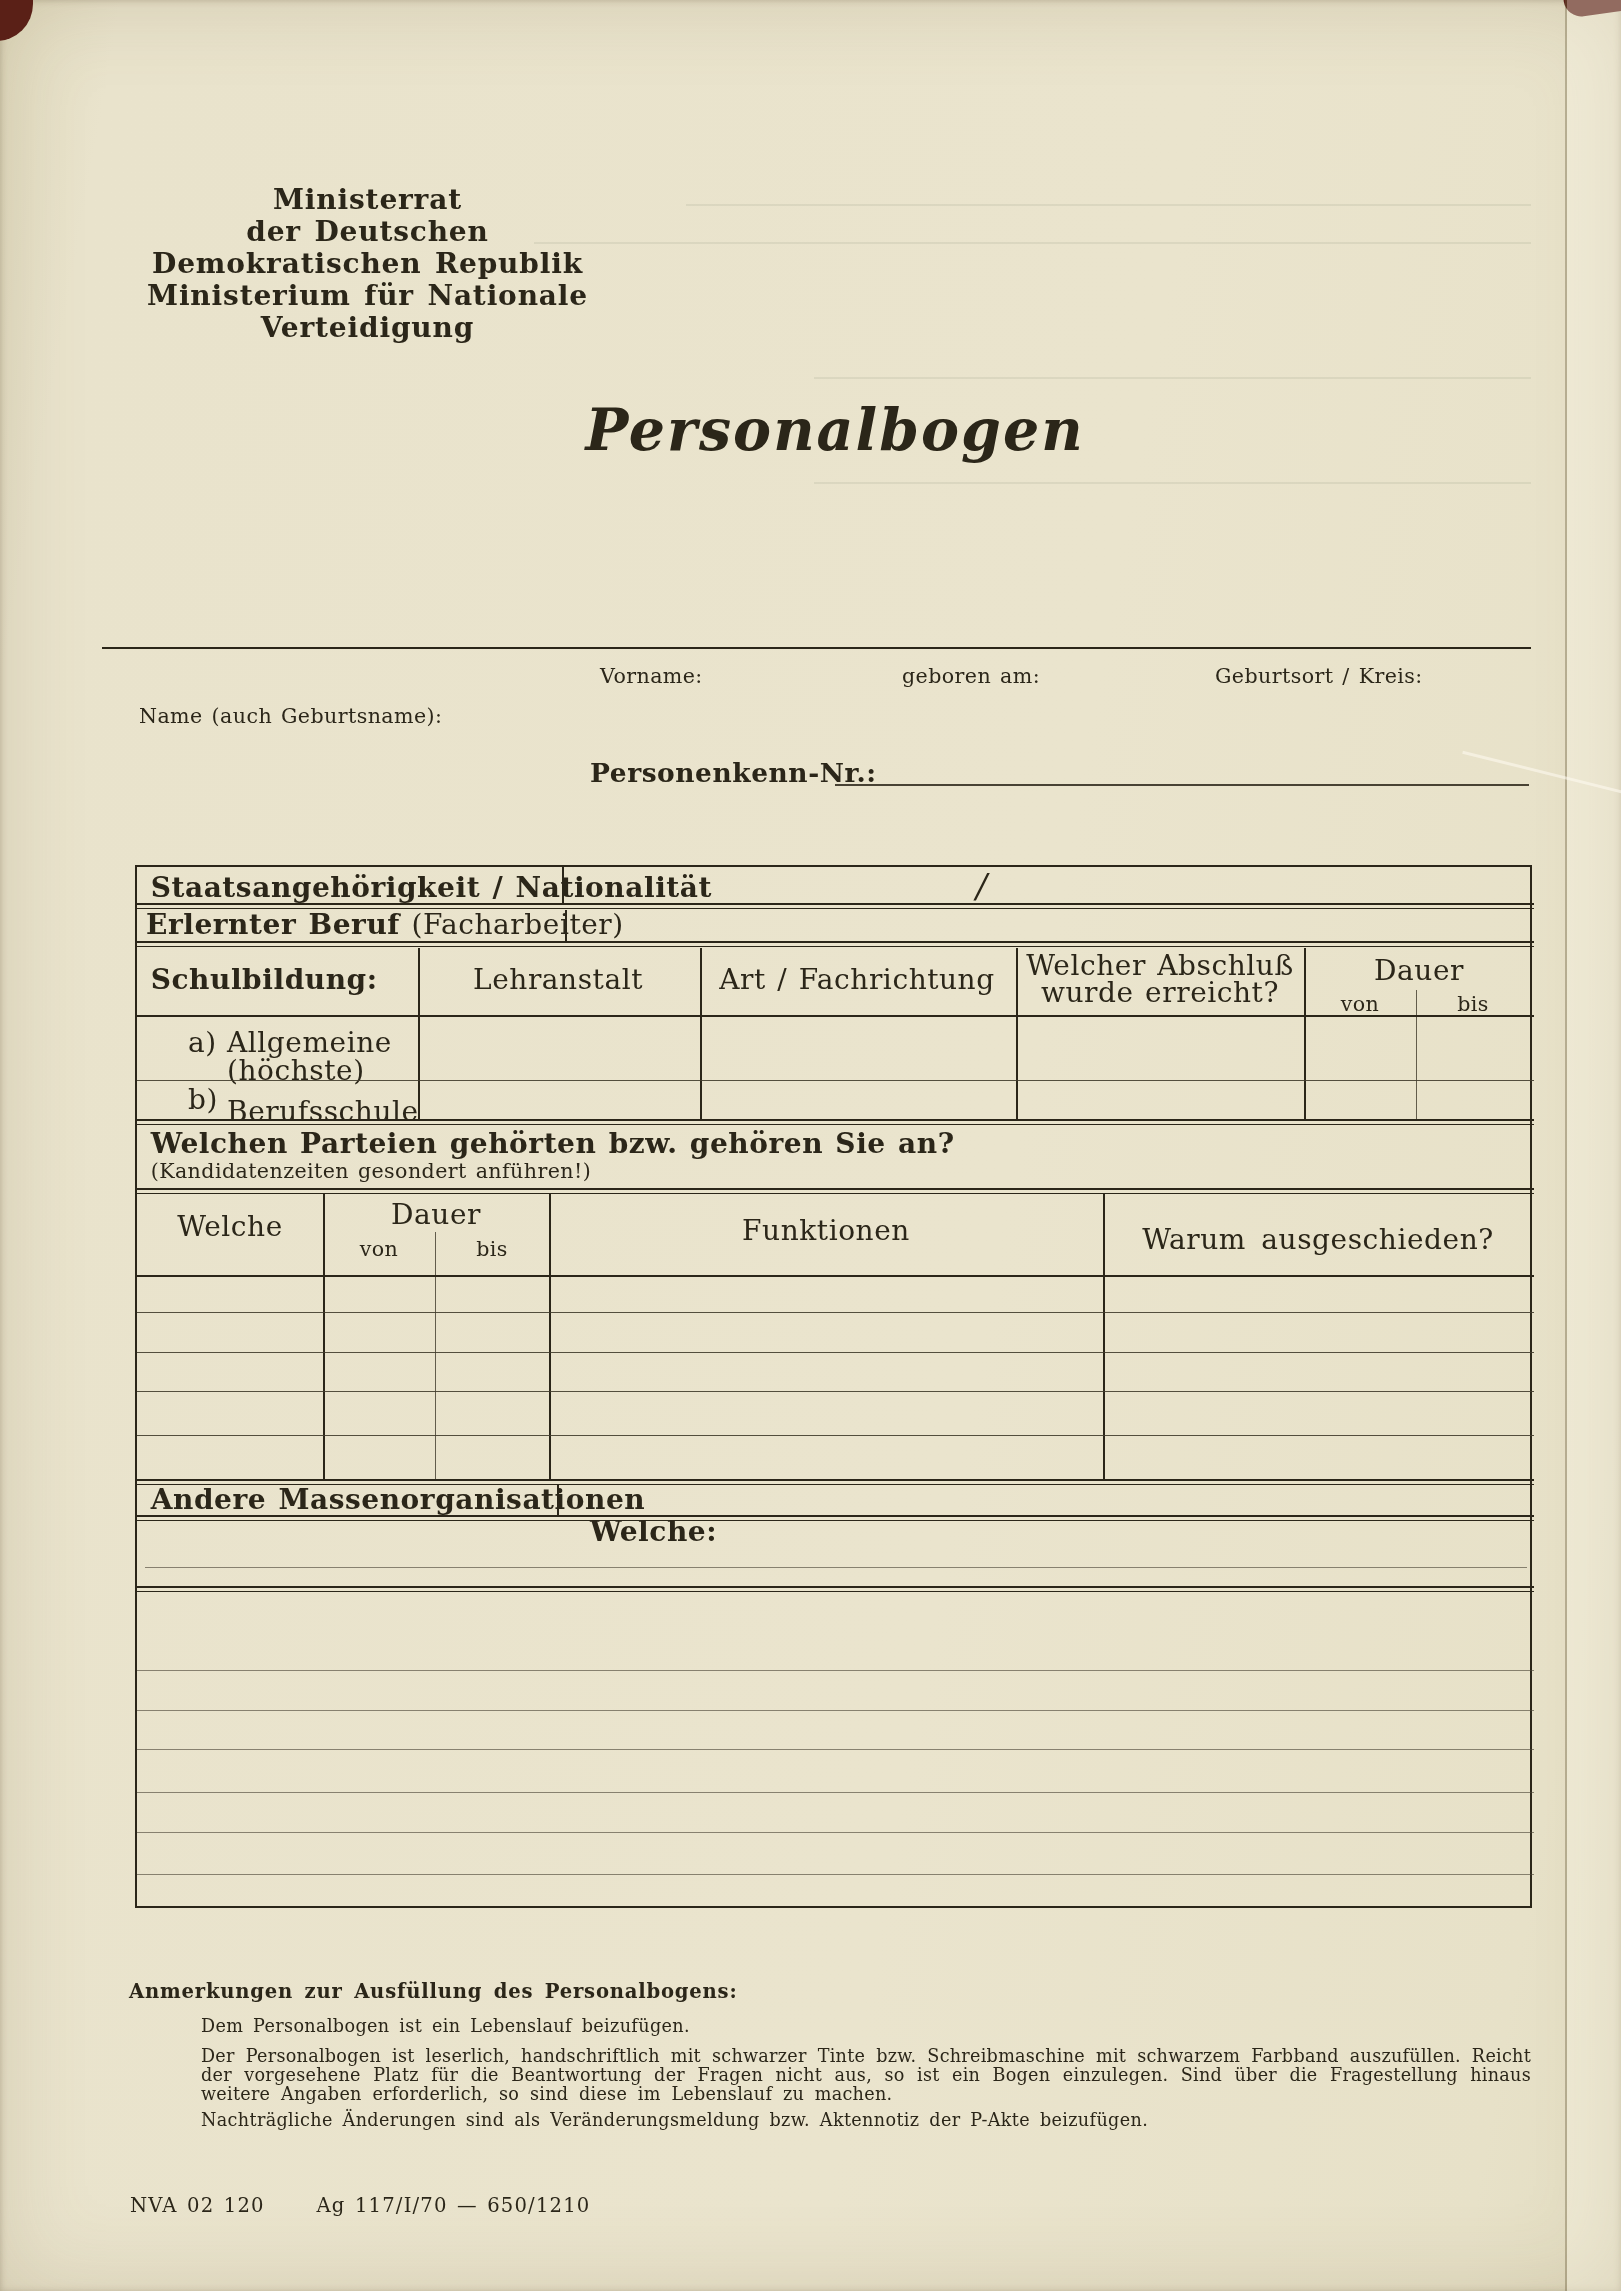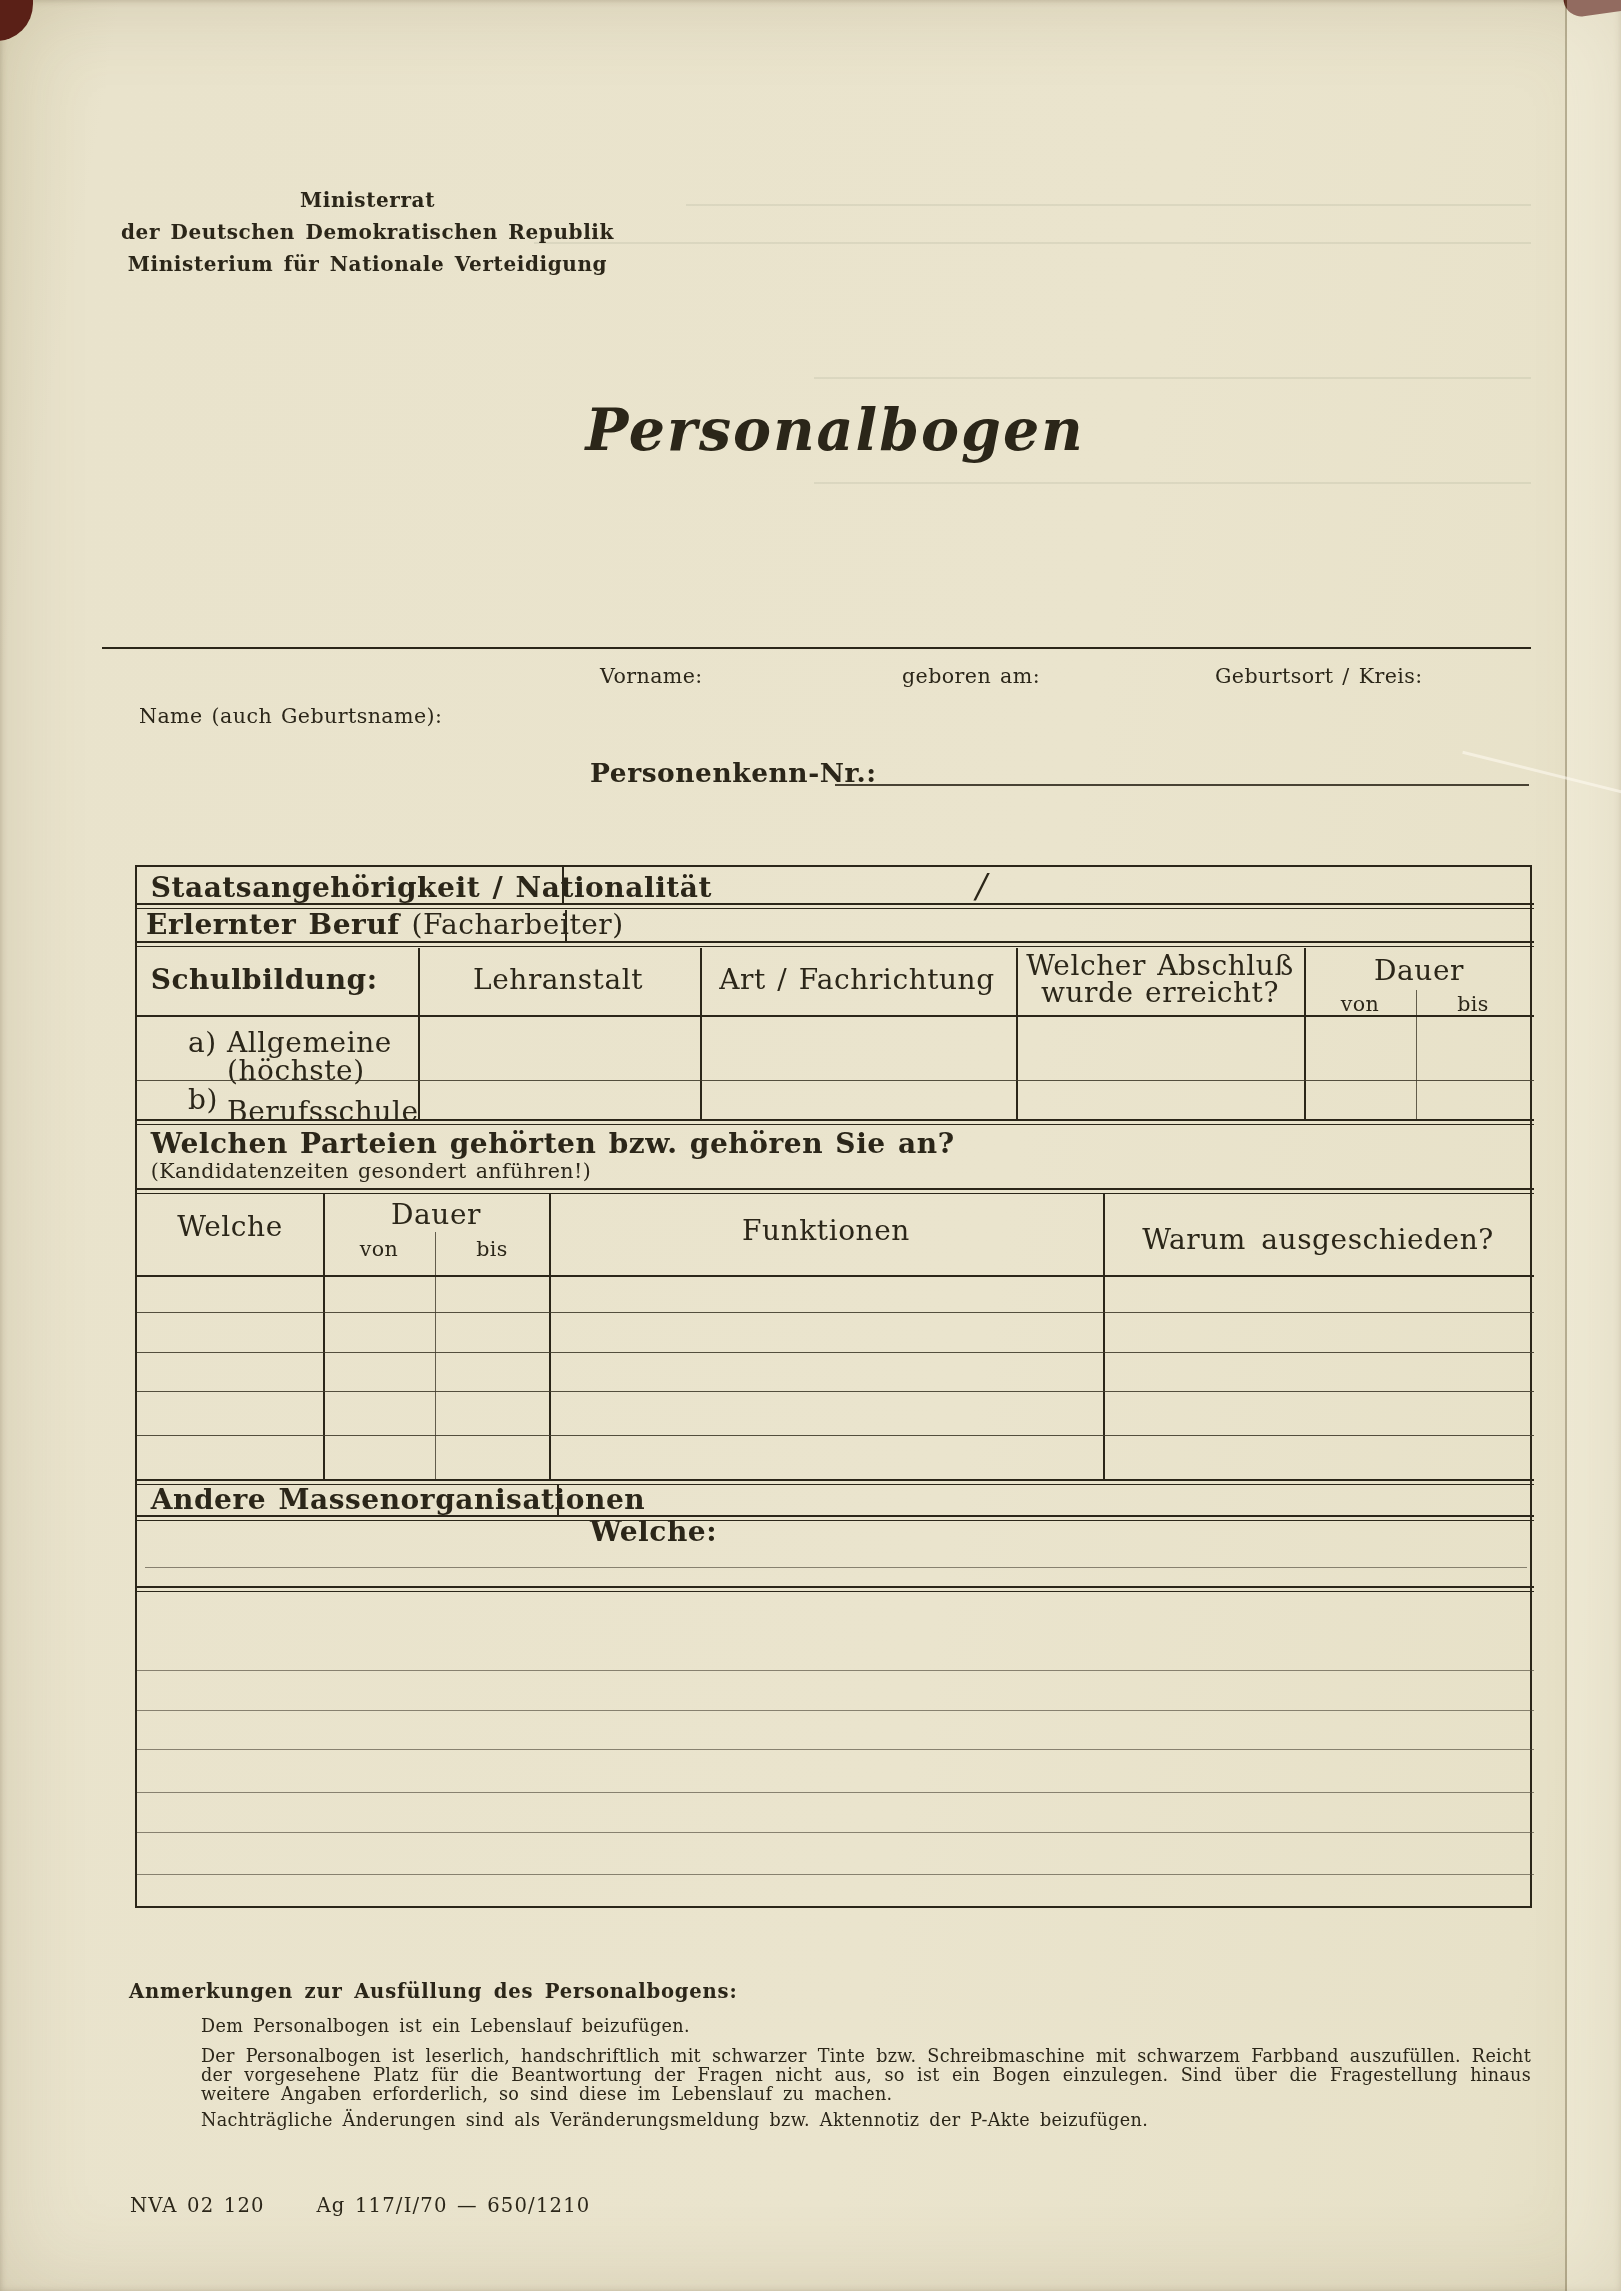--- a/index.html
+++ b/index.html
@@ -20,21 +20,21 @@
   .hrule{position:absolute;height:2px;background:#2b2619;}
   .hrule-thin{position:absolute;height:1.4px;background:#433d2d;opacity:.9;}
   .wline{position:absolute;height:1.2px;background:#4a4435;opacity:.62;}
   .hv{position:absolute;height:5.9px;border-top:2.5px solid #2b2619;border-bottom:1.6px solid #2b2619;box-sizing:border-box;}
   .vrule{position:absolute;width:2.2px;background:#2b2619;}
   .vthin{position:absolute;width:1.3px;background:#4a4435;opacity:.85;}
   .box{position:absolute;left:135px;top:865px;width:1397px;height:1043px;border:2.5px solid #2b2619;box-sizing:border-box;}
   .ghost{position:absolute;height:1.5px;background:#5d6a52;opacity:.10;}
   .input-area{position:absolute;}
   .fs21{font-size:20.6px;} .fs22{font-size:28px;} .fs20{font-size:19.6px;} .fs18{font-size:17.6px;}
-  .org{position:absolute;left:120px;top:184px;width:495px;text-align:center;font-weight:bold;font-size:20px;line-height:32px;letter-spacing:.03em;word-spacing:2.9px;}
+  .org{position:absolute;left:120px;top:184px;width:495px;text-align:center;font-weight:bold;font-size:28px;line-height:32px;letter-spacing:.03em;word-spacing:2.9px;}
   .title{position:absolute;left:835px;top:429px;transform:translate(-50%,-50%);font-size:57px;font-style:italic;font-weight:bold;letter-spacing:2px;white-space:nowrap;}
   .note{position:absolute;font-size:17px;line-height:19px;letter-spacing:.015em;}
   .corner{position:absolute;background:#5a2017;}
 </style>
 </head>
 <body>
 
 <div class="page">
 
   <div class="corner" style="left:-13.7px;top:-15.7px;width:47px;height:57px;border-radius:0 0 37px 0;"></div>

